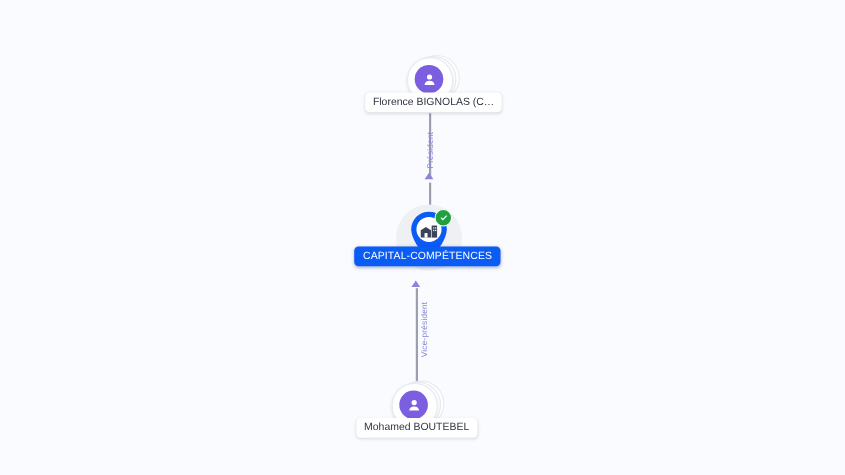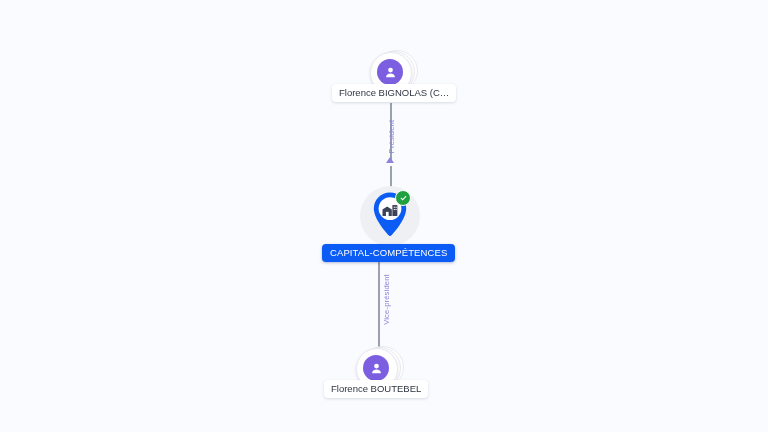--- a/index.html
+++ b/index.html
@@ -193,28 +193,28 @@
           <rect x="6.6" y="14.5" width="3.6" height="5.5" fill="#ffffff"></rect>
         </svg>
       </div>
       <div class="verified-badge">
         <svg width="9" height="9" viewBox="0 0 24 24" aria-hidden="true">
           <path d="M20 6.5 9.6 17 4 11.4l2-2 3.6 3.6L18 4.5z" fill="#ffffff"></path>
         </svg>
       </div>
     </div>
   </div>
-  <div id="company-label" style="left:322px; top:244px;">CAPITAL-COMPÉTENCES</div>
+  <div id="company-label" style="left:322px; top:224px;">CAPITAL-COMPÉTENCES</div>
 
   <div class="person-node" style="left:356px; top:344px;">
     <div class="stack-circle stack-c1"></div>
     <div class="stack-circle stack-c2"></div>
     <div class="stack-circle stack-c3"></div>
     <div class="avatar-circle">
       <svg width="15" height="15" viewBox="0 0 24 24" aria-hidden="true">
         <circle cx="12" cy="8" r="3.8" fill="#ffffff"></circle>
         <path d="M4.8 19.5c0-3.8 3.3-6 7.2-6s7.2 2.2 7.2 6z" fill="#ffffff"></path>
       </svg>
     </div>
   </div>
-  <div class="node-label" style="left:324px; top:380px;">Florence BOUTEBEL</div>
+  <div class="node-label" style="left:324px; top:380px;">Mohamed BOUTEBEL</div>
 
 </div>
 
 </body></html>

